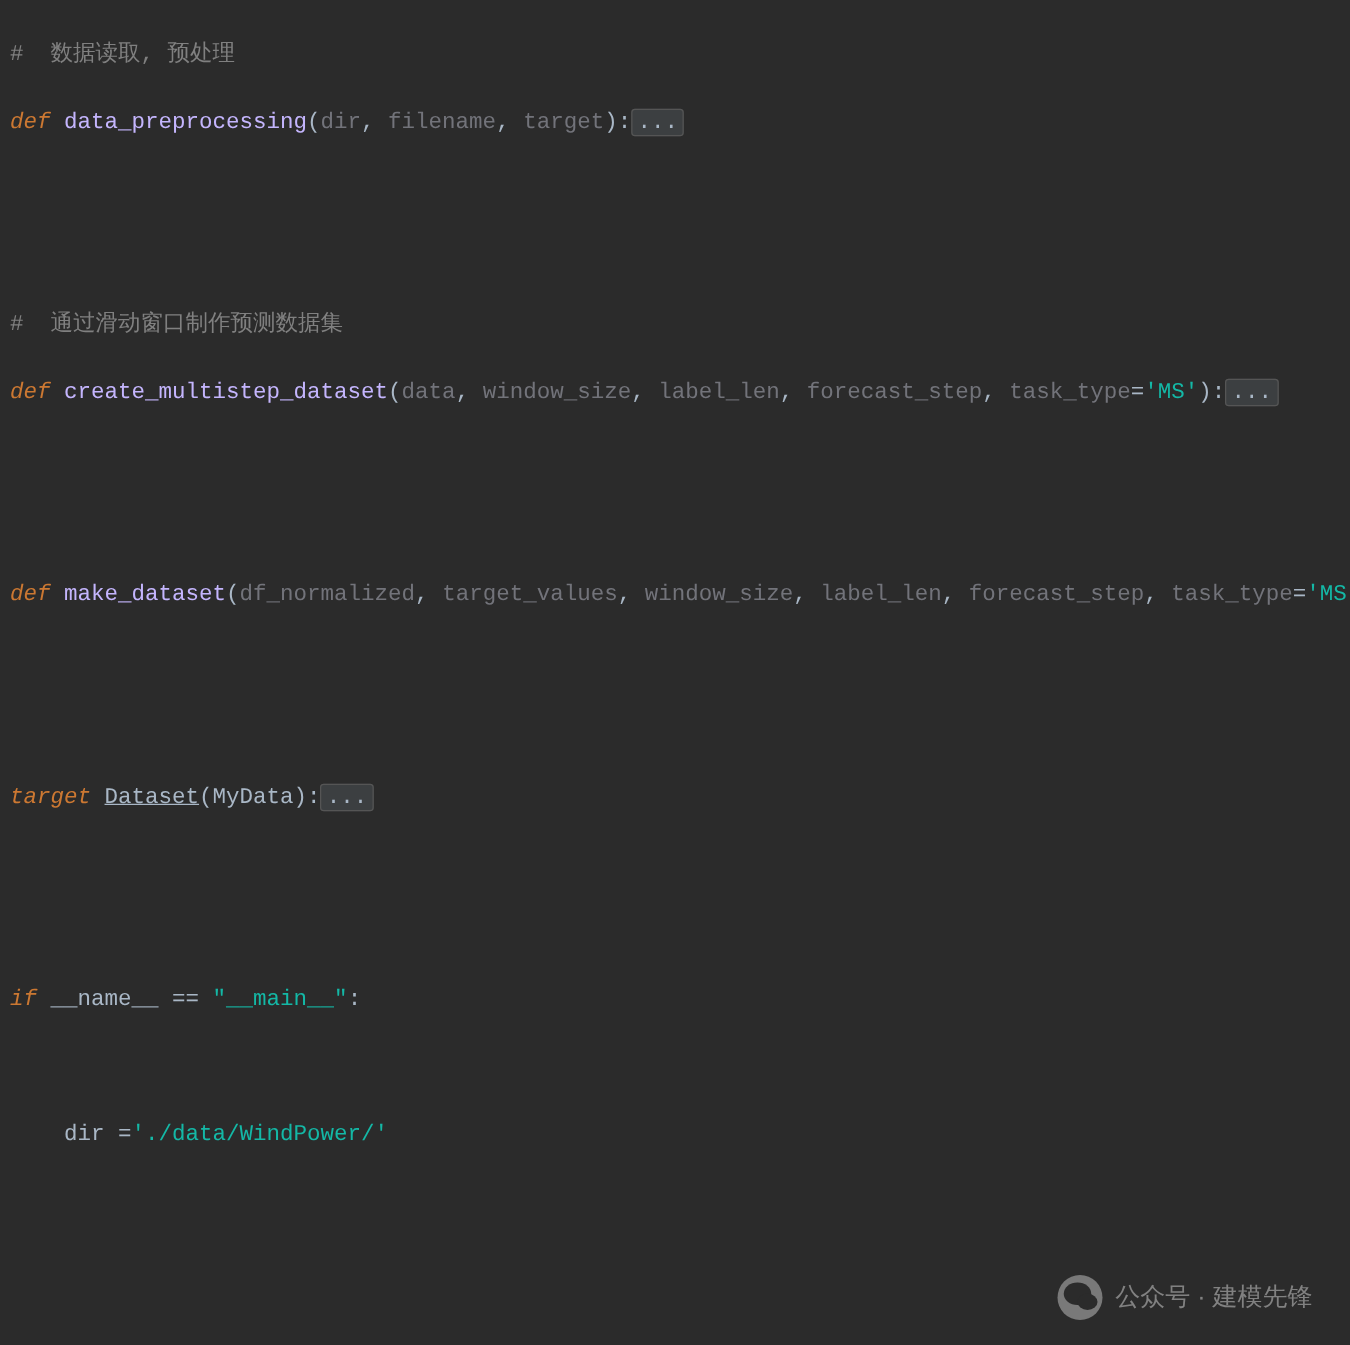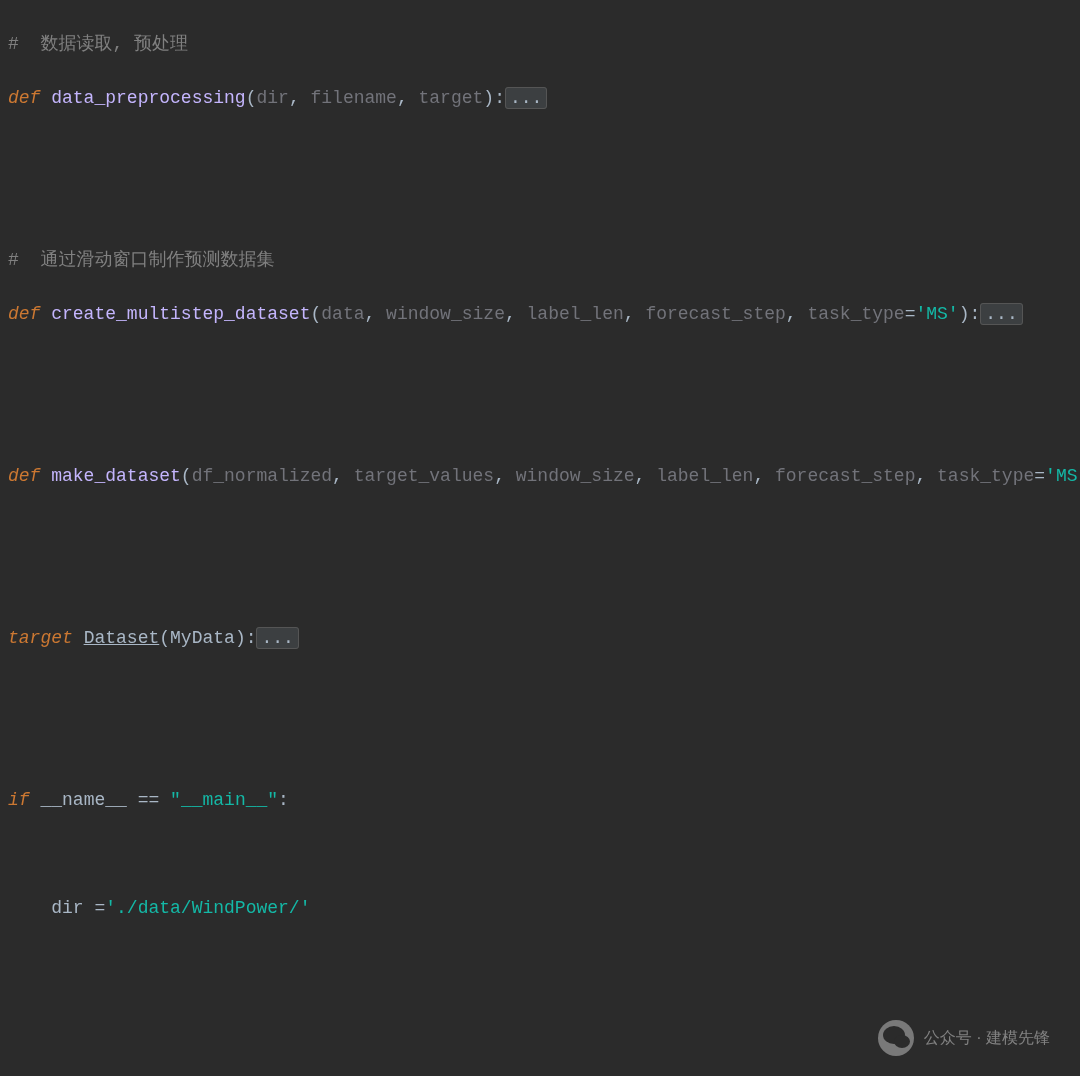--- a/index.html
+++ b/index.html
@@ -38,21 +38,21 @@
     .line { position: relative; }
     .watermark {
       position: absolute;
       right: 30px;
       bottom: 20px;
       display: flex;
       align-items: center;
       gap: 10px;
       color: rgba(200,200,200,0.55);
       font-family: sans-serif;
-      font-size: 16px;
+      font-size: 20px;
       text-align: center;
     }
     .wechat-icon {
       width: 36px;
       height: 36px;
       background: rgba(200,200,200,0.5);
       border-radius: 50%;
       position: relative;
     }
     .wechat-icon::before {

